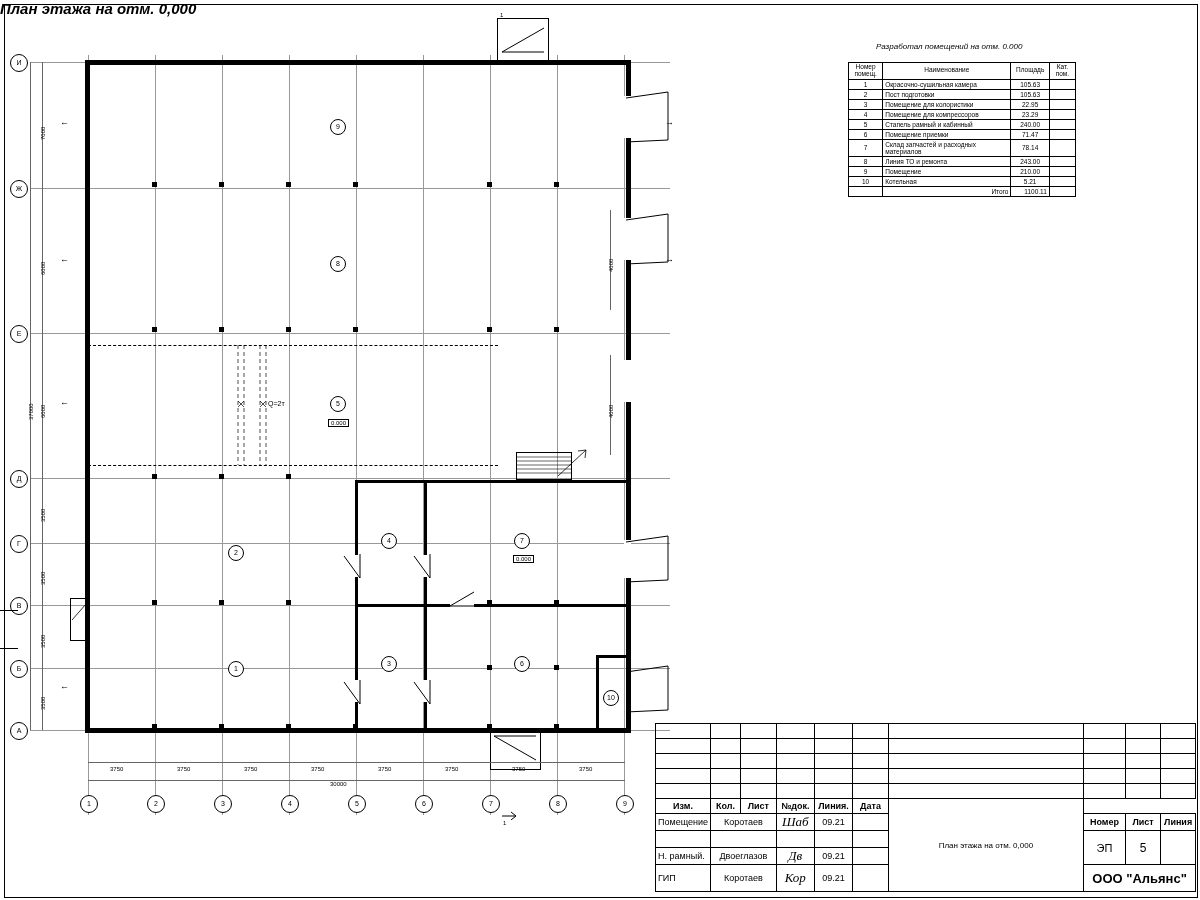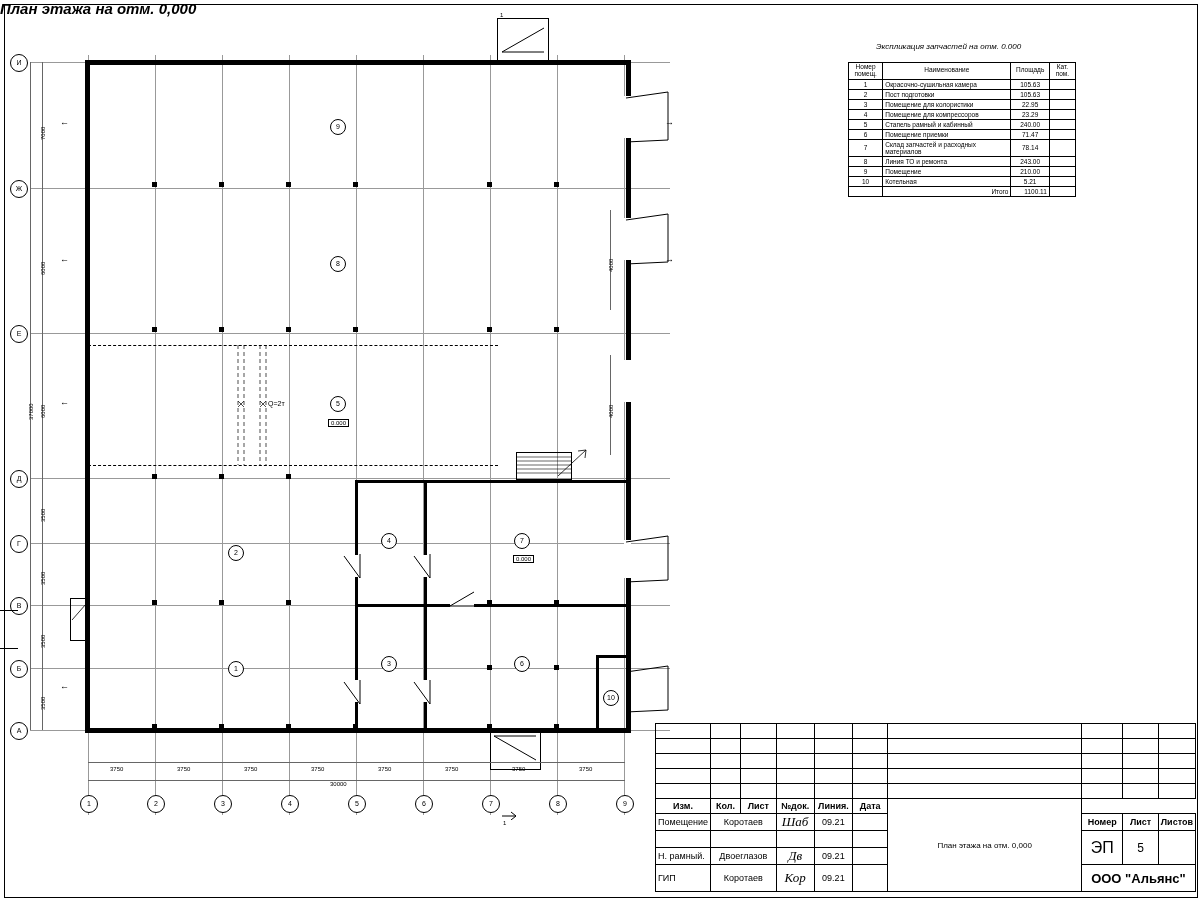--- a/index.html
+++ b/index.html
@@ -49,21 +49,21 @@
   #firm{font-size:13px;font-weight:bold;text-align:center;}
   #plan-caption{font-size:8px;text-align:center;}
 </style>
 </head>
 <body>
 
 <div class="abs" id="sheet-frame"></div>
 
 <div id="title-plan">План этажа на отм. 0,000</div>
 
-<div id="expl-title">Экспликация запчастей на отм. 0.000</div>
+<div id="expl-title">Разработал помещений на отм. 0.000</div>
 <table id="explication">
   <tbody>
       <tr>
     <th class="c-num">Номер помещ.</th>
     <th class="c-name">Наименование</th>
     <th class="c-area">Площадь</th>
     <th class="c-cat">Кат. пом.</th>
   </tr>
   <tr>
     <td class="c-num">1</td>
@@ -434,29 +434,29 @@
       <td colspan="3" style="border-bottom:none;border-left:none;border-right:none;border-top:none"></td>
     </tr>
     <tr>
       <td style="height:16px">Помещение</td>
       <td colspan="2" class="st-c">Коротаев</td>
       <td class="sig st-c">Шаб</td>
       <td class="st-c">09.21</td>
       <td></td>
       <td class="st-h">Номер</td>
       <td class="st-h">Лист</td>
-      <td class="st-h">Листов</td>
+      <td class="st-h">Линия</td>
     </tr>
     <tr>
       <td style="height:16px"></td>
       <td colspan="2" class="st-c"></td>
       <td class="sig st-c"></td>
       <td class="st-c"></td>
       <td></td>
-      <td class="st-c" rowspan="2" style="font-size:16px">ЭП</td>
+      <td class="st-c" rowspan="2" style="font-size:11px">ЭП</td>
       <td class="st-c" rowspan="2" style="font-size:12px">5</td>
       <td class="st-c" rowspan="2" style="font-size:12px"></td>
     </tr>
     <tr>
       <td style="height:16px">Н. рамный.</td>
       <td colspan="2" class="st-c">Двоеглазов</td>
       <td class="sig st-c">Дв</td>
       <td class="st-c">09.21</td>
       <td></td>
     </tr>

